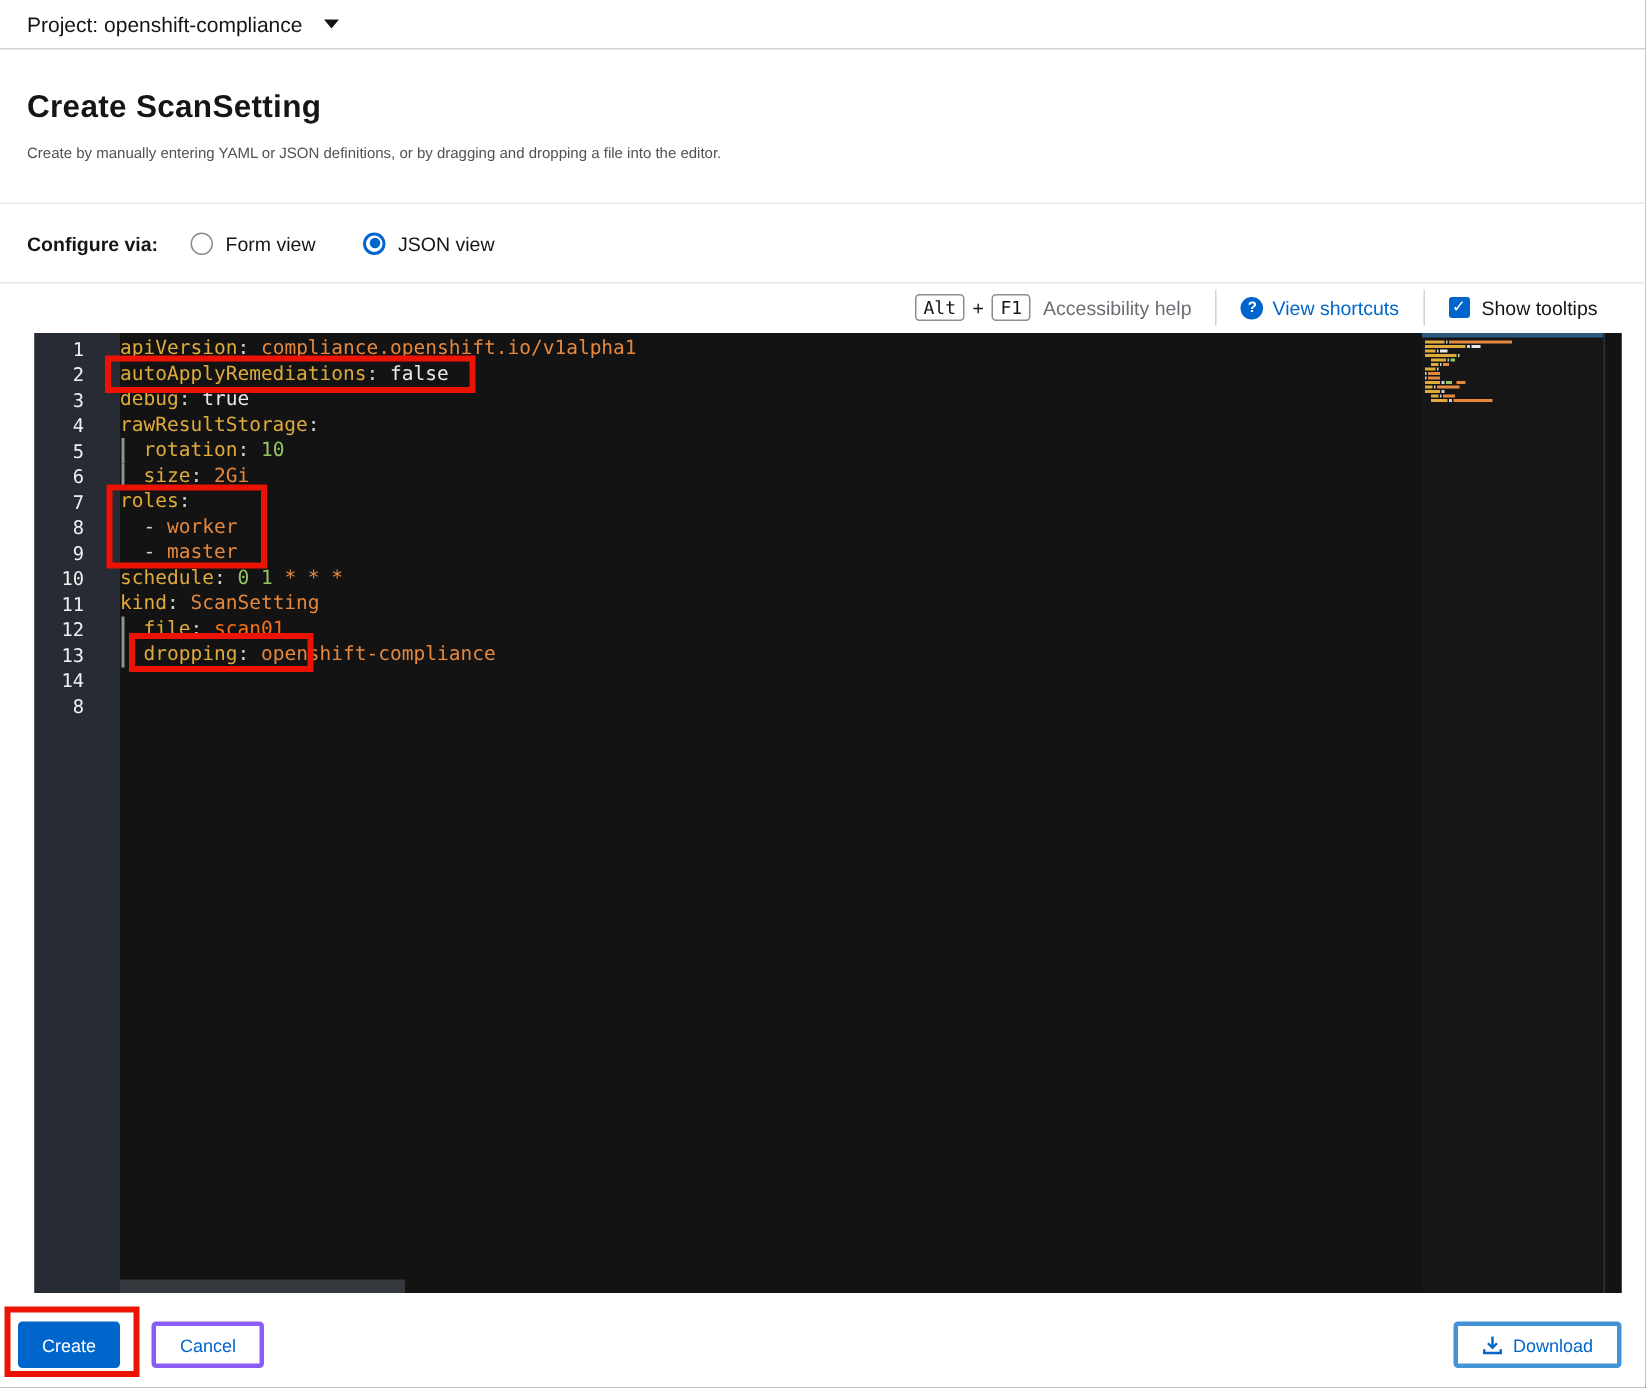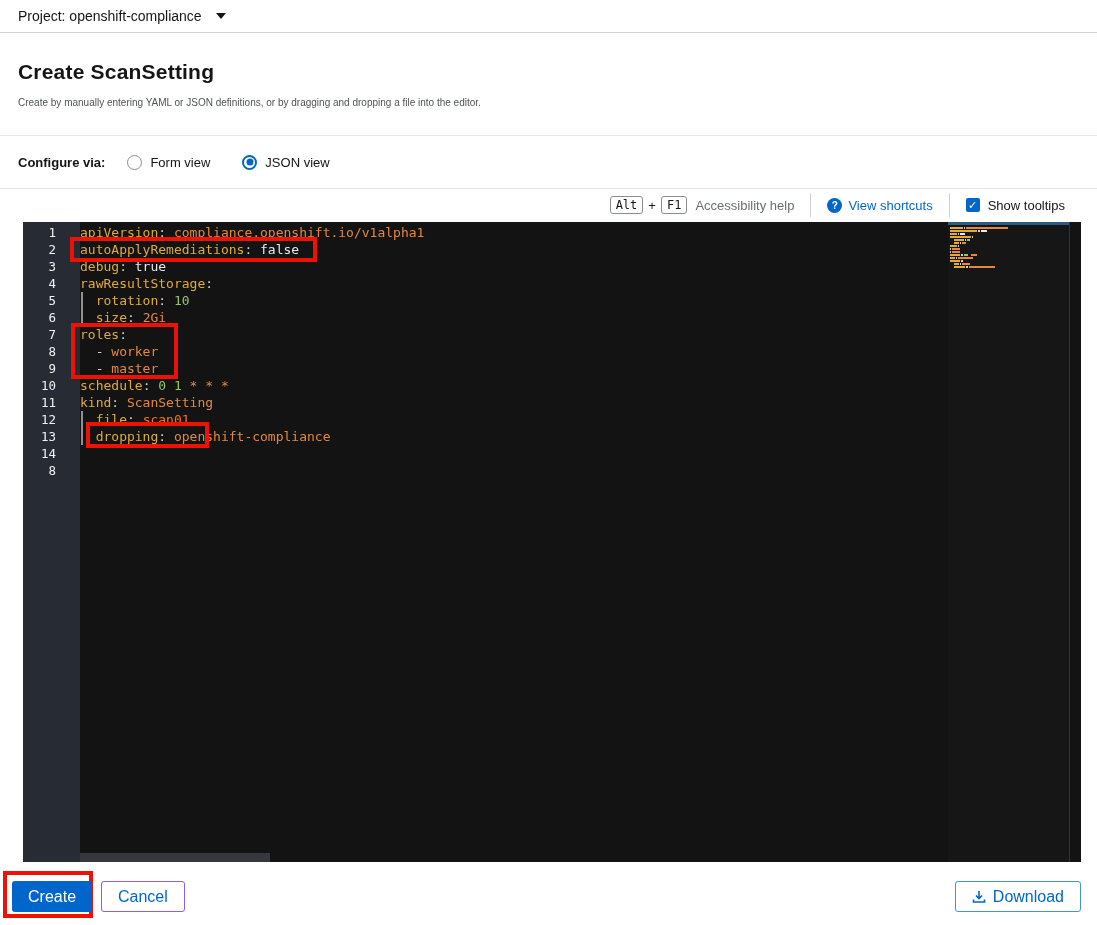--- a/index.html
+++ b/index.html
@@ -105,24 +105,24 @@
   .hscroll-slider {
     position:absolute; left:57px; bottom:0; width:190px; height:9px; background:#35383d;
   }
 
   
   .annotation-box { position:absolute; border:4px solid #ec1305; pointer-events:none; }
 
   
   .btn {
     position:absolute; top:881px; height:31px; display:flex; align-items:center;
-    font-size:16px; border-radius:3px; padding:0 16px; cursor:pointer;
+    font-size:12px; border-radius:3px; padding:0 16px; cursor:pointer;
   }
   .btn-primary { left:12px; background:#0066cc; color:#fff; border:none; }
-  .btn-secondary { background:#fff; color:#0066cc; border:1px solid #8b5cf6; }
+  .btn-secondary { background:#fff; color:#0066cc; border:3px solid #8b5cf6; }
   .btn-cancel { left:101px; }
   .btn-download { right:16px; border-color:#4394d6; }
   .dl-icon { margin-right:7px; display:flex; }
 </style>
 </head>
 <body>
 
 <div class="project-bar">
   <span>Project: openshift-compliance</span>
   <span class="caret-down"></span>

